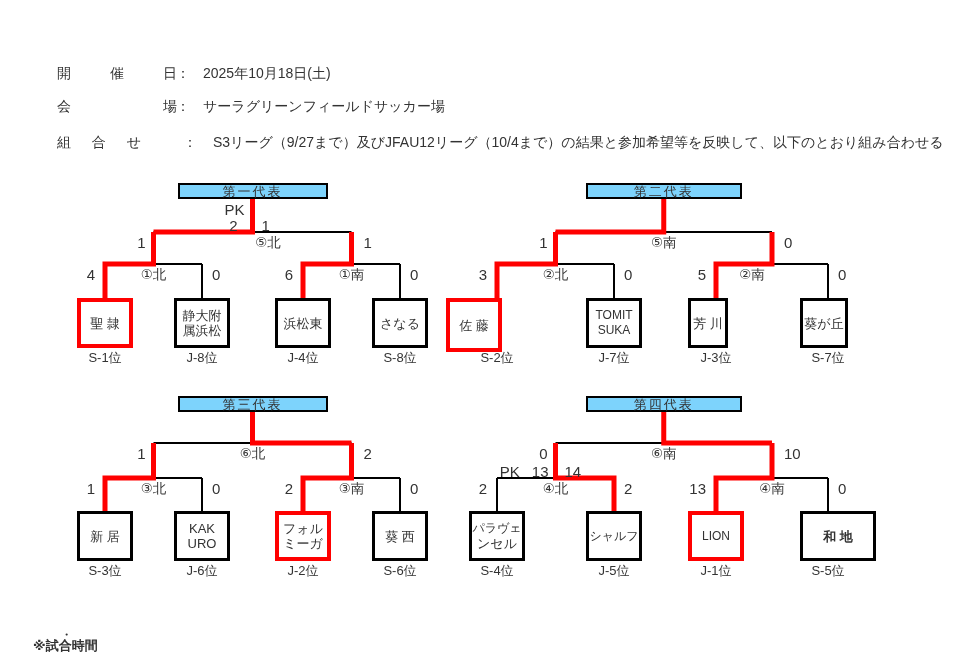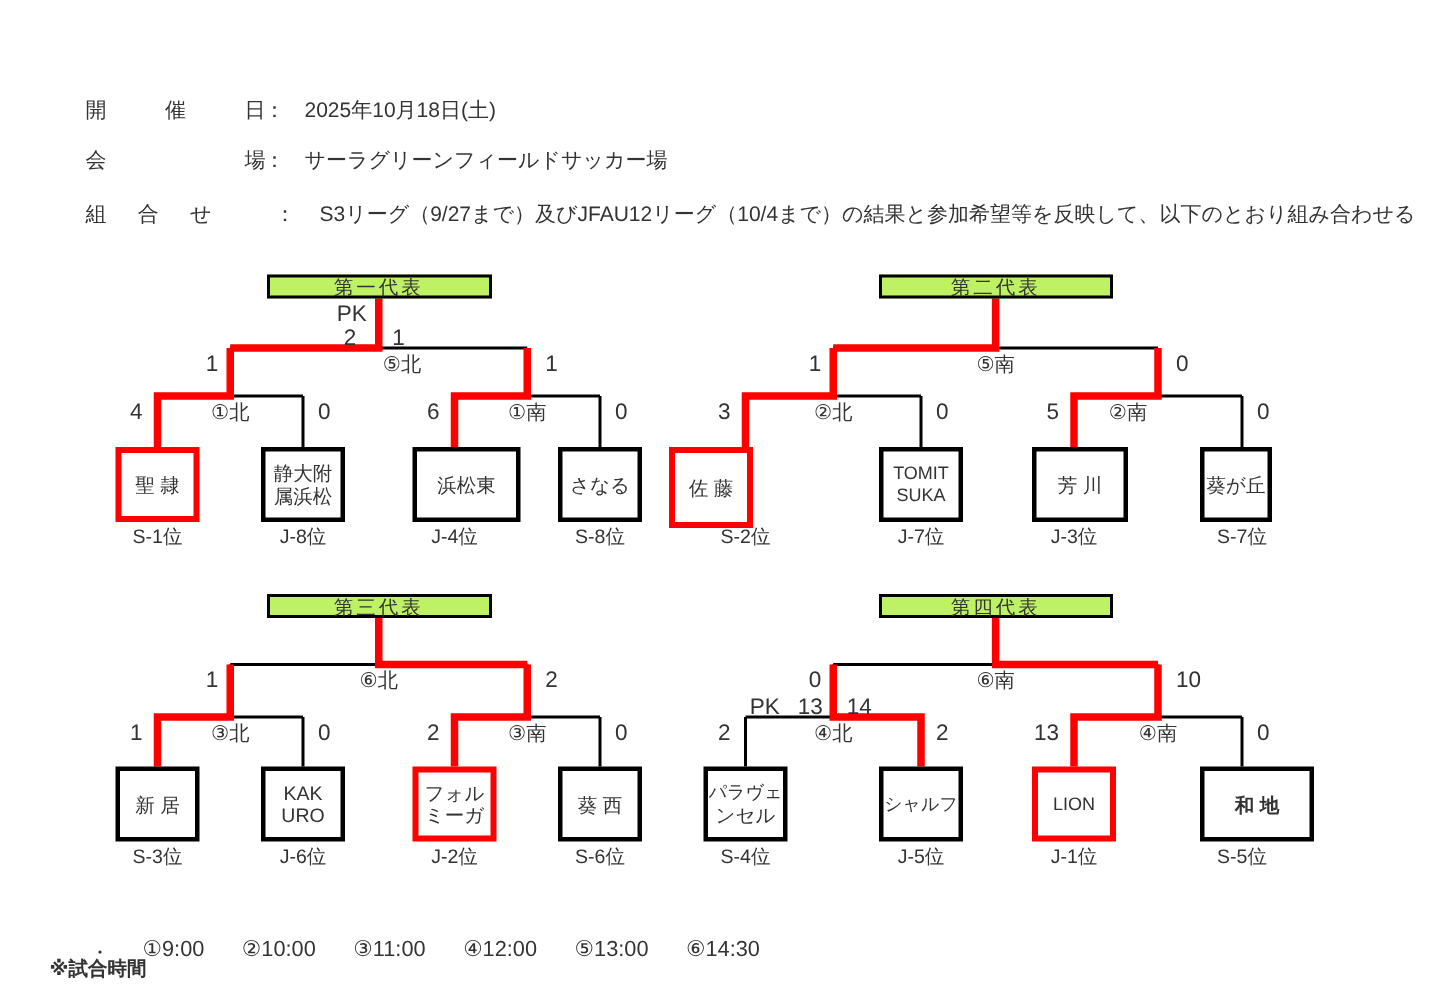--- a/index.html
+++ b/index.html
@@ -9,21 +9,21 @@
   }
   #doc-title{
     position:absolute;top:32px;left:0;width:920px;text-align:center;
     font-size:15.5px;line-height:18px;letter-spacing:0.5px;white-space:nowrap;
   }
   .info-row-label{position:absolute;display:flex;justify-content:space-between;font-size:14px;line-height:15px;}
   .info-colon{position:absolute;font-size:14px;line-height:15px;}
   .info-value{position:absolute;font-size:14px;line-height:15px;white-space:nowrap;}
   #bracket-svg{position:absolute;left:0;top:0;}
   .rep-box{
-    position:absolute;border:2px solid #000;background:#bef264;box-sizing:border-box;
+    position:absolute;border:2px solid #000;background:#7dd3fc;box-sizing:border-box;
     display:flex;align-items:center;justify-content:center;
     font-size:13px;line-height:13px;letter-spacing:2px;white-space:nowrap;
   }
   .team-box{
     position:absolute;border:3px solid #000;background:#fff;box-sizing:border-box;
     display:flex;flex-direction:column;align-items:center;justify-content:center;
   }
   .team-box.champion{border:4px solid #ff0000;}
   .team-name{font-size:13px;line-height:15px;white-space:nowrap;text-align:center;}
   .team-name.long{font-size:12px;}
@@ -143,21 +143,21 @@
       <div class="score" style="left: 410px; top: 268px;">0</div>
       <div class="team-box champion" style="left: 77px; top: 298px; width: 56px; height: 50px;">
         <div class="team-name">聖 隷</div>
       </div>
       <div class="rank-label" style="left: 105px; top: 351px;">S-1位</div>
       <div class="team-box" style="left: 174px; top: 298px; width: 56px; height: 50px;">
         <div class="team-name">静大附</div>
         <div class="team-name">属浜松</div>
       </div>
       <div class="rank-label" style="left: 202px; top: 351px;">J-8位</div>
-      <div class="team-box" style="left: 275px; top: 298px; width: 72px; height: 50px;">
+      <div class="team-box" style="left: 275px; top: 298px; width: 56px; height: 50px;">
         <div class="team-name">浜松東</div>
       </div>
       <div class="rank-label" style="left: 303px; top: 351px;">J-4位</div>
       <div class="team-box" style="left: 372px; top: 298px; width: 56px; height: 50px;">
         <div class="team-name">さなる</div>
       </div>
       <div class="rank-label" style="left: 400px; top: 351px;">S-8位</div>
       <div class="rep-box" style="left: 585.75px; top: 183px; width: 156px; height: 16px;">第二代表</div>
       <div class="match-label" style="left: 663.75px; top: 236px;">⑤南</div>
       <div class="score right-al" style="left: 547.5px; top: 236px;">1</div>
@@ -170,21 +170,21 @@
       <div class="score" style="left: 838px; top: 268px;">0</div>
       <div class="team-box champion" style="left: 446px; top: 298px; width: 56px; height: 54px;">
         <div class="team-name">佐 藤</div>
       </div>
       <div class="rank-label" style="left: 497px; top: 351px;">S-2位</div>
       <div class="team-box" style="left: 586px; top: 298px; width: 56px; height: 50px;">
         <div class="team-name long">TOMIT</div>
         <div class="team-name long">SUKA</div>
       </div>
       <div class="rank-label" style="left: 614px; top: 351px;">J-7位</div>
-      <div class="team-box" style="left: 688px; top: 298px; width: 64px; height: 50px;">
+      <div class="team-box" style="left: 688px; top: 298px; width: 40px; height: 50px;">
         <div class="team-name">芳 川</div>
       </div>
       <div class="rank-label" style="left: 716px; top: 351px;">J-3位</div>
       <div class="team-box" style="left: 800px; top: 298px; width: 48px; height: 50px;">
         <div class="team-name">葵が丘</div>
       </div>
       <div class="rank-label" style="left: 828px; top: 351px;">S-7位</div>
       <div class="rep-box" style="left: 177.5px; top: 396px; width: 150px; height: 16px;">第三代表</div>
       <div class="match-label" style="left: 252.5px; top: 447px;">⑥北</div>
       <div class="score right-al" style="left: 145.5px; top: 447px;">1</div>
@@ -242,21 +242,13 @@
       </div>
       <div class="rank-label" style="left: 716px; top: 564px;">J-1位</div>
       <div class="team-box" style="left: 800px; top: 511px; width: 76px; height: 50px; font-weight: bold;">
         <div class="team-name">和 地</div>
       </div>
       <div class="rank-label" style="left: 828px; top: 564px;">S-5位</div>
     </div>
 
   <div id="note-title">※試合時間</div>
   <div id="note-bullet">・</div>
-  <div id="times-row">
-      <span>①9:00</span>
-      <span>②10:00</span>
-      <span>③11:00</span>
-      <span>④12:00</span>
-      <span>⑤13:00</span>
-      <span>⑥14:30</span>
-    </div>
 </div>
 
 </body></html>

